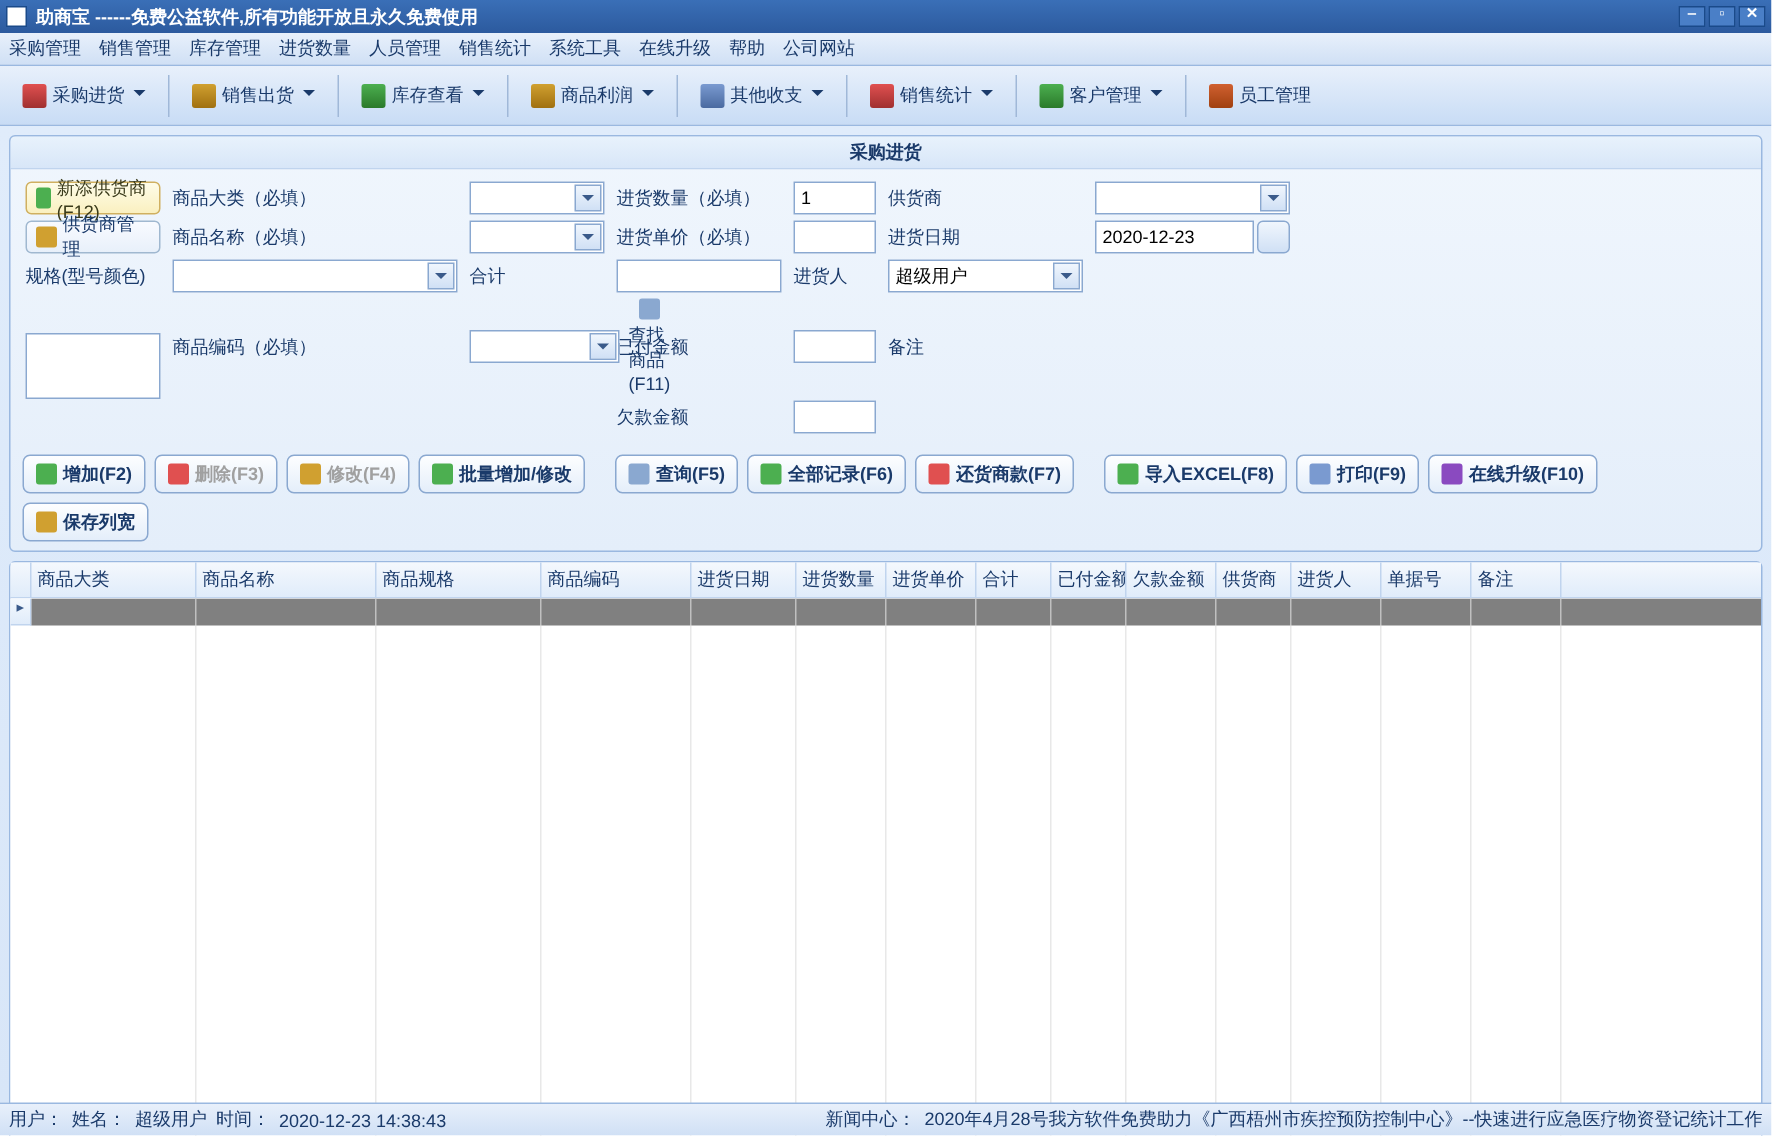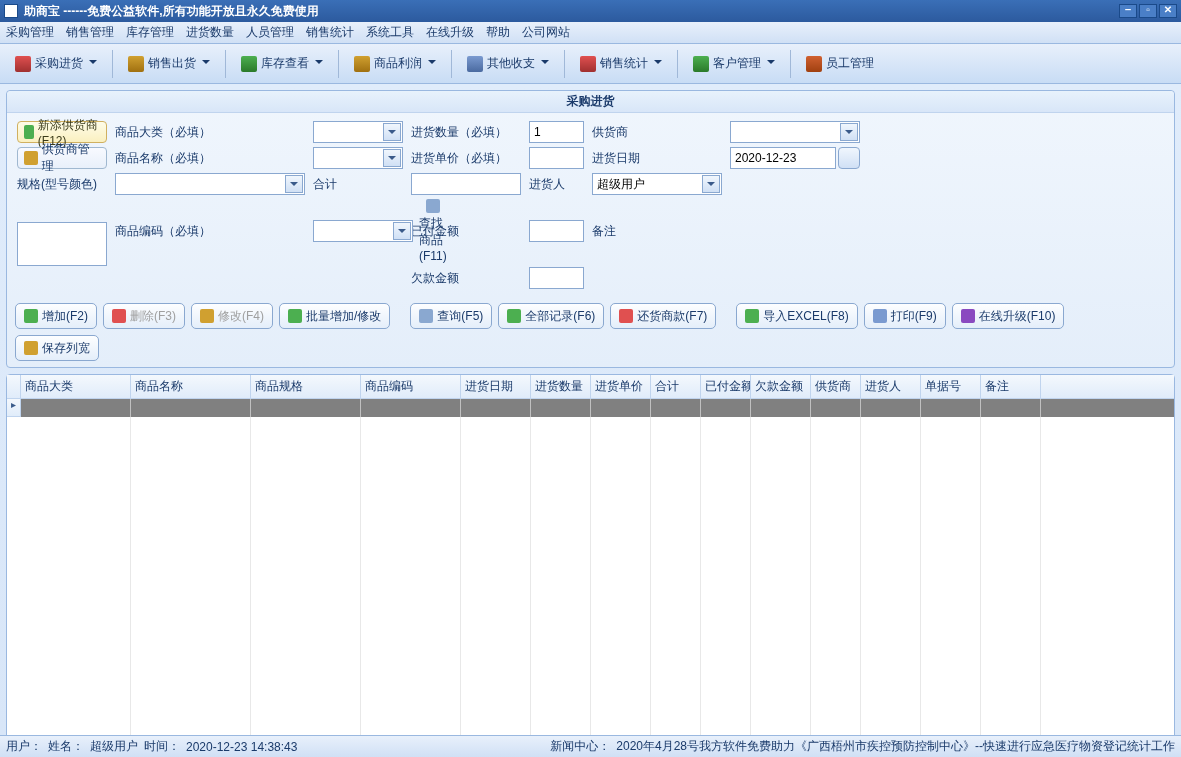--- a/index.html
+++ b/index.html
@@ -36,21 +36,21 @@
 .combo .ddbtn::after { content: ""; border-left: 4px solid transparent; border-right: 4px solid transparent; border-top: 4px solid #3a5a8a; }
 .datebox { display: flex; }
 .datebox .txtin { flex: 1; }
 .datebox .calbtn { width: 22px; height: 22px; border: 1px solid #8aa8d0; background: linear-gradient(#f0f6fd,#d0e0f5); margin-left: 2px; border-radius: 4px; }
 
 .sidebtns { display: flex; flex-direction: column; gap: 4px; }
 .smallbtn { height: 22px; border: 1px solid #d0b060; background: linear-gradient(#fefce8,#faf0c0); border-radius: 4px; padding: 0 6px; display: flex; align-items: center; gap: 4px; cursor: pointer; color: #3a3a1a; }
 .smallbtn.grey { border-color: #a0b8d0; background: linear-gradient(#f8faff,#e8f0fa); color: #1a3a6a; }
 
 
-.btnbar { padding: 6px 8px; display: flex; gap: 6px; flex-wrap: wrap; }
+.btnbar { padding: 6px 8px; display: flex; gap: 6px; flex-wrap: wrap; font-weight: bold; }
 .btn { height: 26px; border: 1px solid #8aa8d0; background: linear-gradient(#fdfeff,#e4eefa); border-radius: 5px; padding: 0 8px; display: flex; align-items: center; gap: 4px; cursor: pointer; color: #1a3a6a; }
 .btn.dis { color: #a0a0a0; }
 .bicon { width: 14px; height: 14px; display: inline-block; border-radius: 2px; }
 .ic-plus { background: #4caf50; } .ic-minus { background: #e05050; } .ic-edit { background: #d0a030; }
 .ic-batch { background: #4caf50; } .ic-search { background: #8aa8d0; } .ic-check { background: #4caf50; }
 .ic-return { background: #e05050; } .ic-excel { background: #4caf50; } .ic-print { background: #7a9ad0; }
 .ic-report { background: #8a4ac0; } .ic-save { background: #d0a030; }
 
 
 .gridpanel { border: 1px solid #9ab8e0; border-radius: 4px; background: #fff; height: calc(100% - 190px); display: flex; flex-direction: column; }

